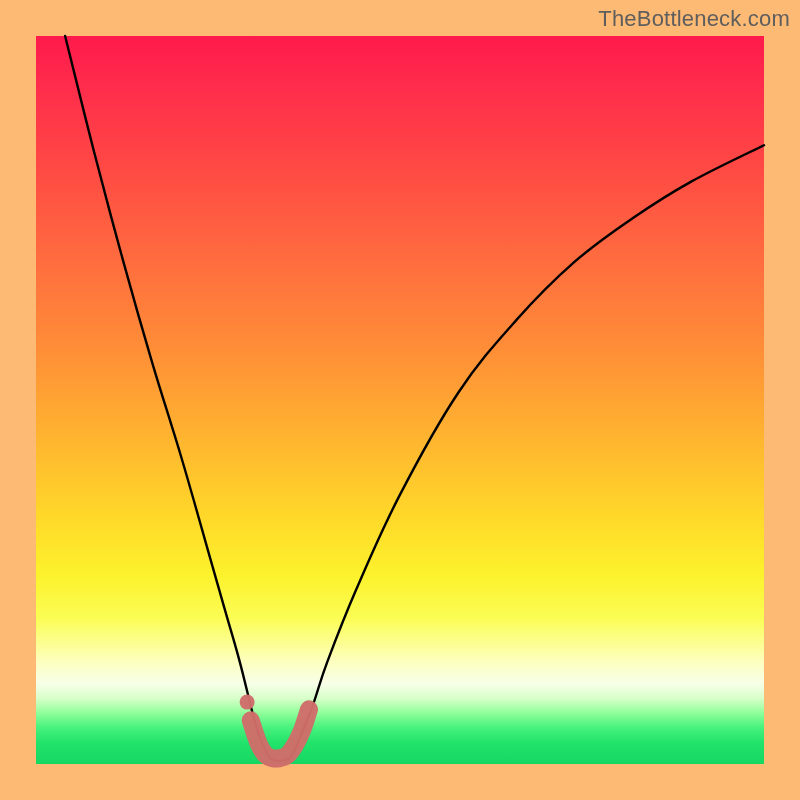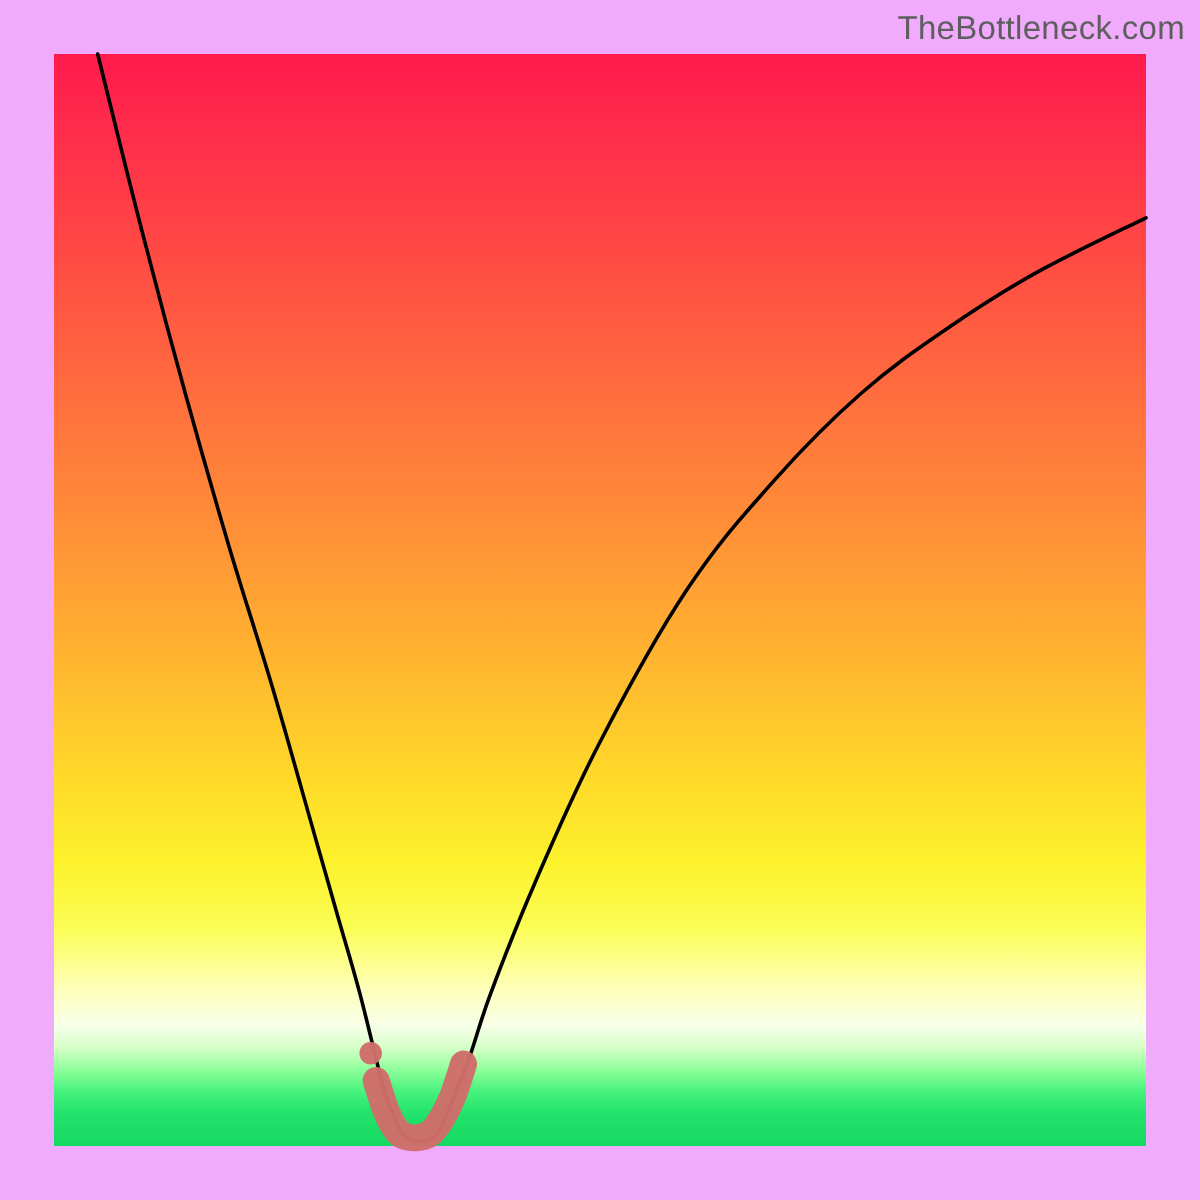--- a/index.html
+++ b/index.html
@@ -10,21 +10,21 @@
     background: #000;
     overflow: hidden;
     font-family: Arial, Helvetica, sans-serif;
   }
   .frame {
     position: absolute;
     left: 0;
     top: 0;
     width: 800px;
     height: 800px;
-    background: #f0abfc;
+    background: #fdba74;
   }
   .plot-area {
     position: absolute;
     left: 36px;
     top: 36px;
     width: 728px;
     height: 728px;
     
     background: linear-gradient(
       to bottom,

